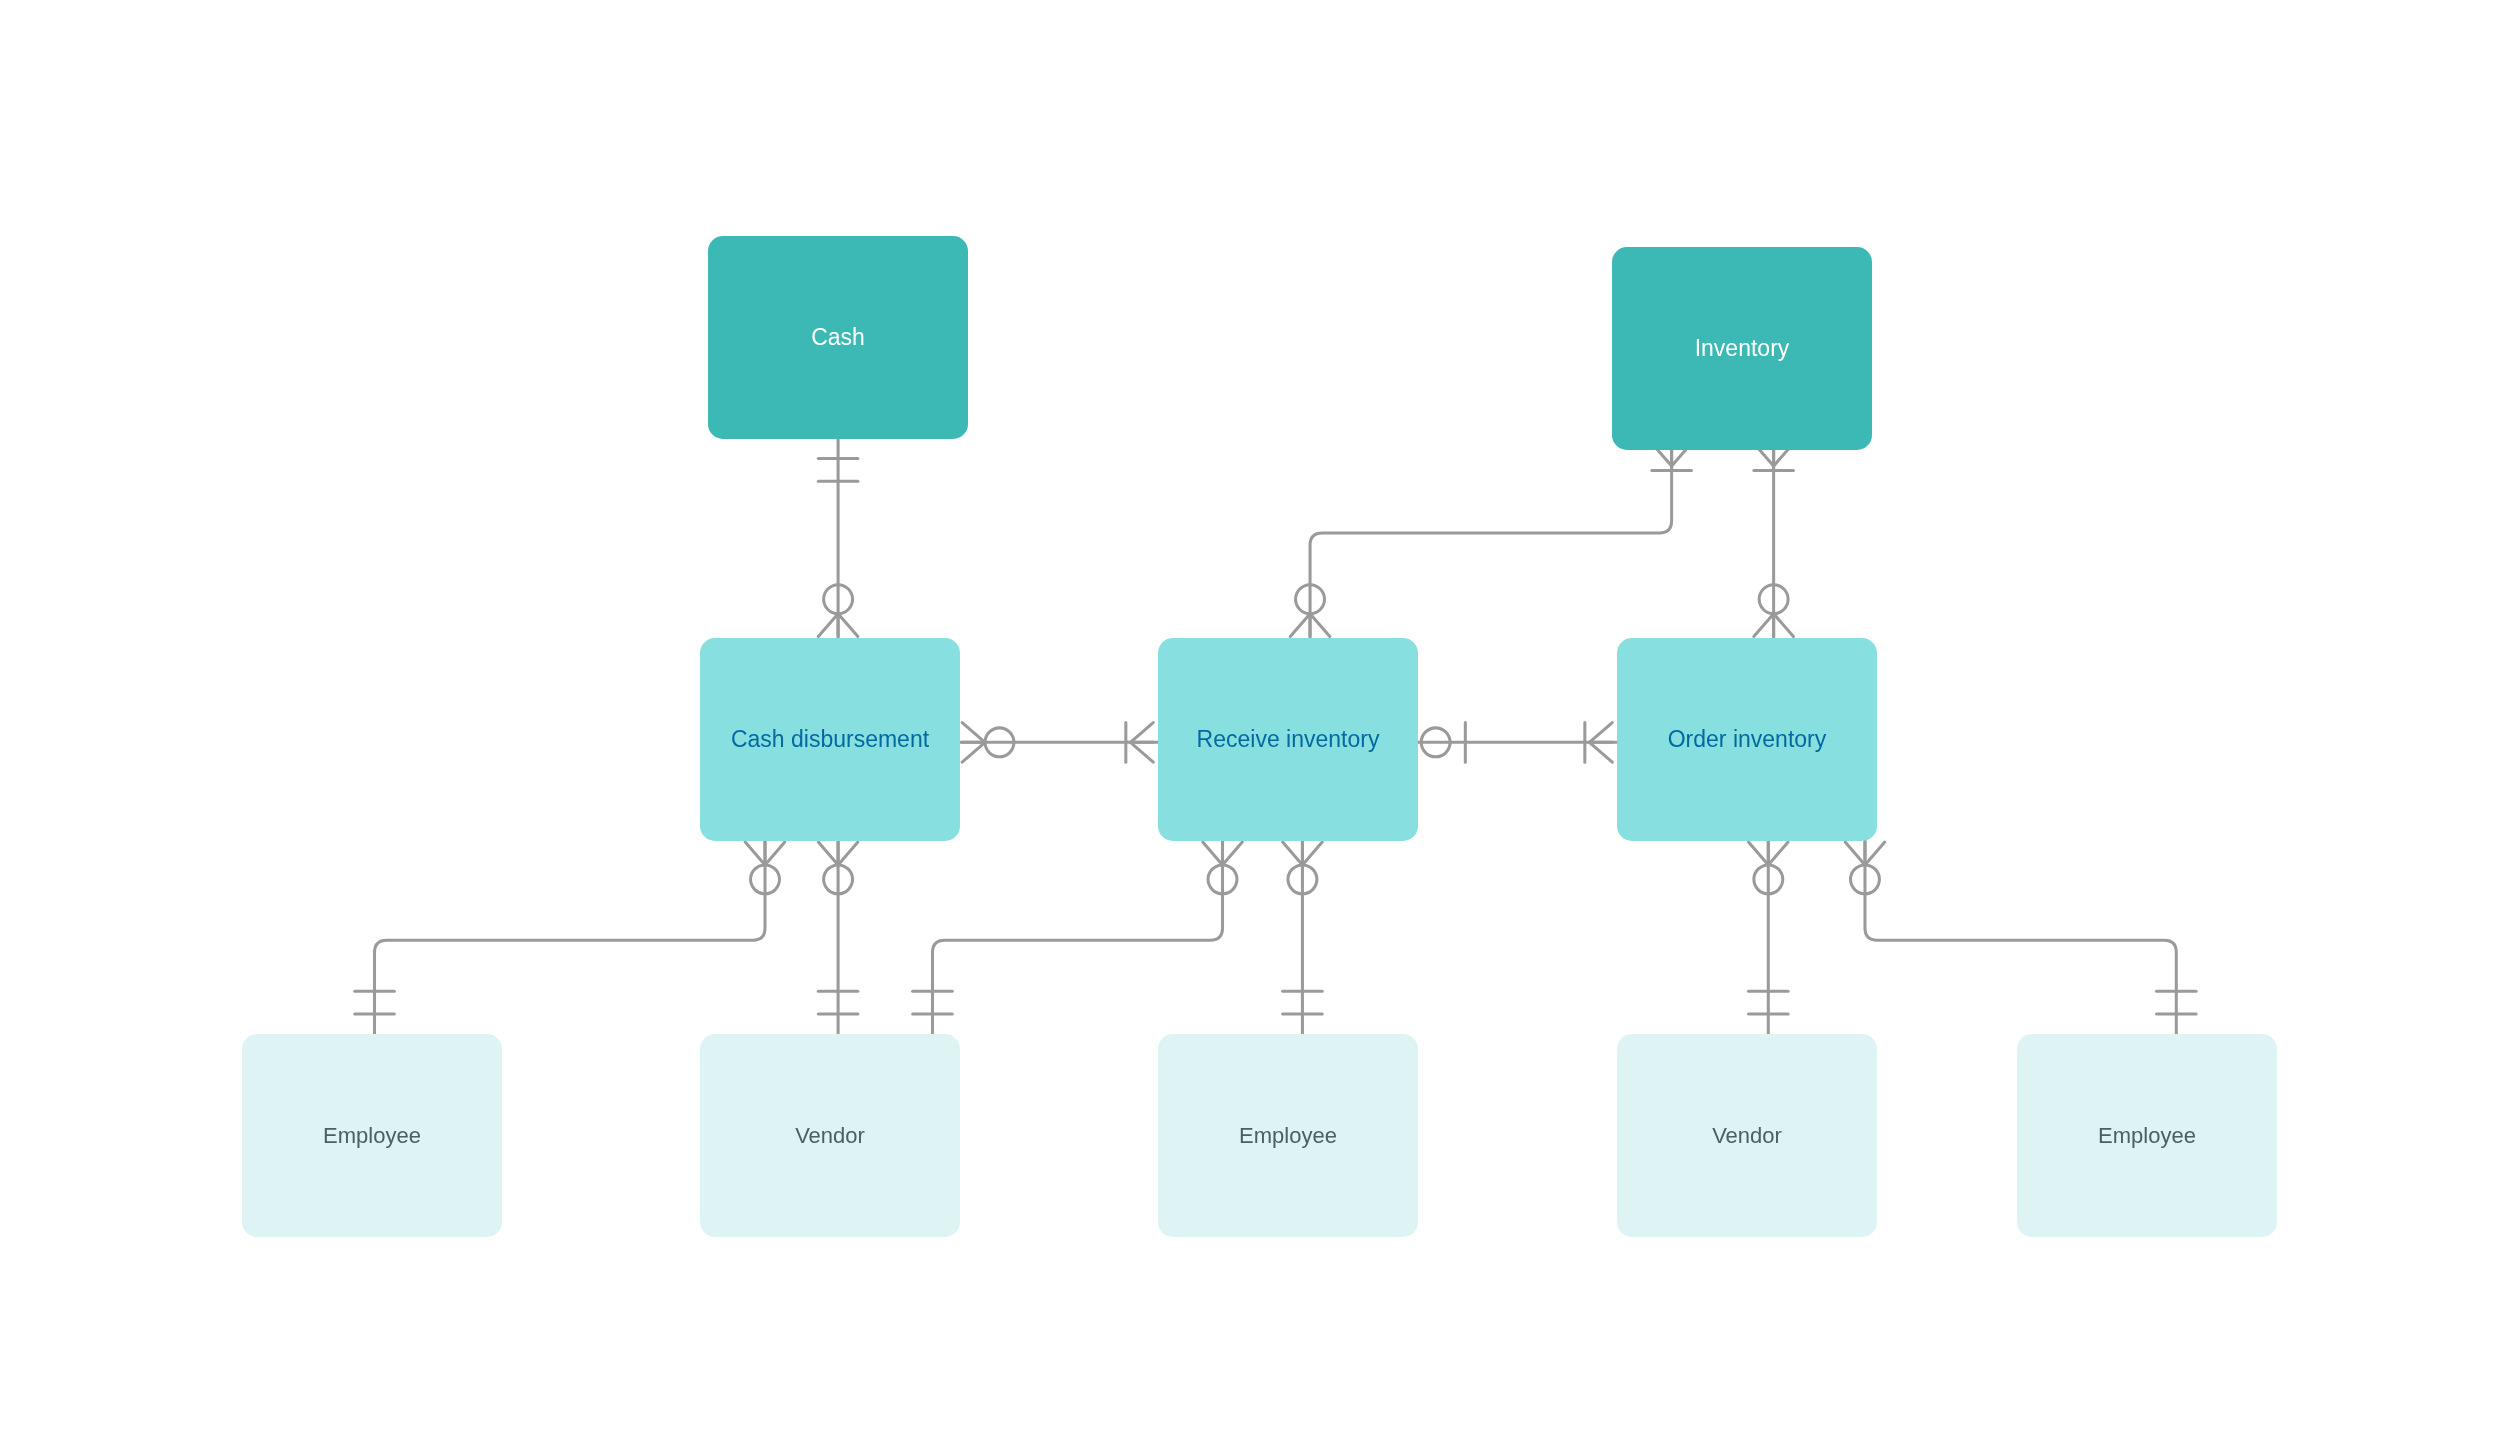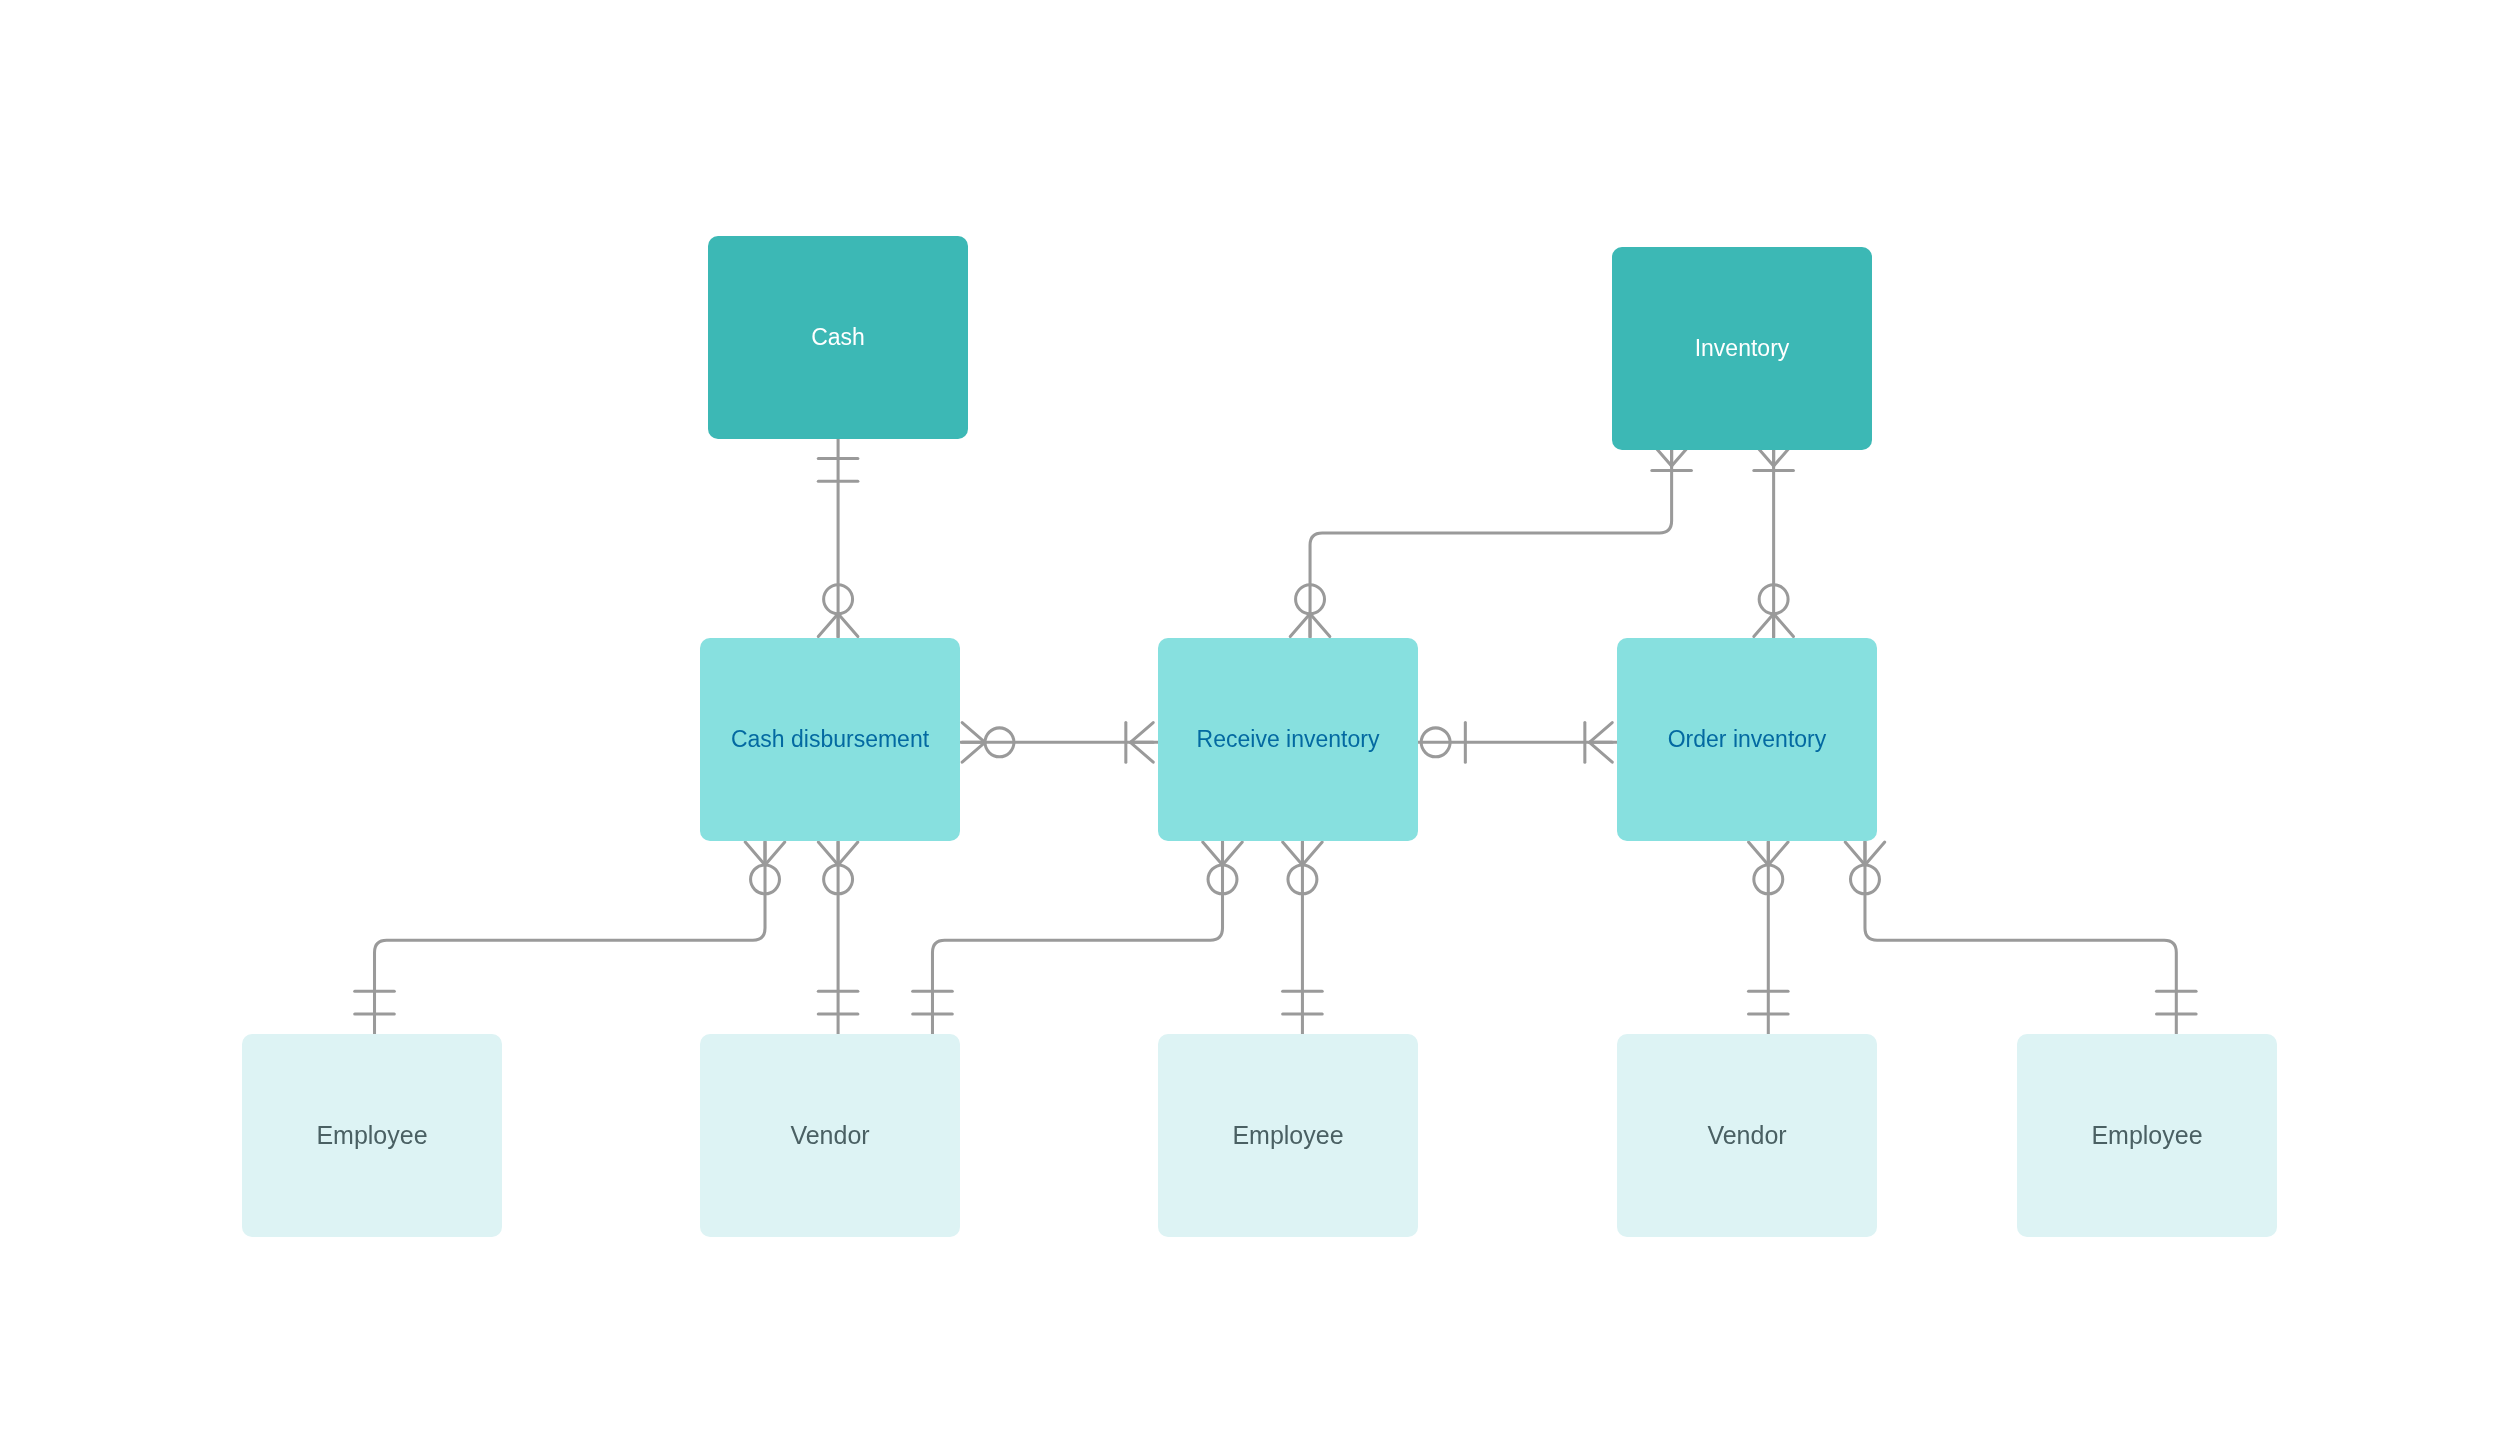--- a/index.html
+++ b/index.html
@@ -22,21 +22,21 @@
   #wires {
     position: absolute;
     left: 0; top: 0;
     width: 2512px;
     height: 1455px;
     pointer-events: none;
   }
   .entity {
     position: absolute;
     box-sizing: border-box;
-    border-radius: 10px;
+    border-radius: 15px;
     display: flex;
     align-items: center;
     justify-content: center;
     text-align: center;
     line-height: 1.25;
   }
   .entity .elabel {
     display: block;
     padding: 0 10.7px;
   }
@@ -46,21 +46,21 @@
     font-size: 23px;
   }
   .lvl-event {
     background: #87e0df;
     color: #0369a1;
     font-size: 23px;
   }
   .lvl-agent {
     background: #ddf3f4;
     color: #4a6063;
-    font-size: 25px;
+    font-size: 22px;
   }
 </style>
 </head>
 <body>
 
 <div id="canvas">
   <svg id="wires" viewBox="0 0 3300 1911" width="2512" height="1455" xmlns="http://www.w3.org/2000/svg">
       <g>
         <line x1="1101" y1="576" x2="1101" y2="838" stroke="#9a9a9a" stroke-width="4" fill="none" stroke-linecap="round"></line>
         <line x1="1075" y1="602" x2="1127" y2="602" stroke="#9a9a9a" stroke-width="4" fill="none" stroke-linecap="round"></line>

